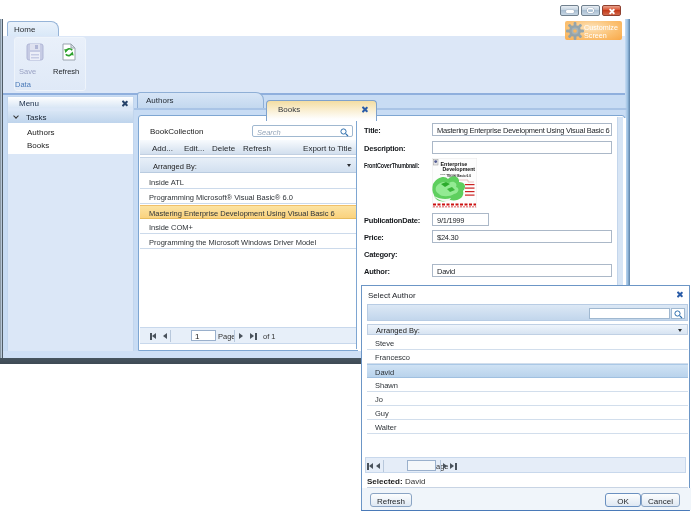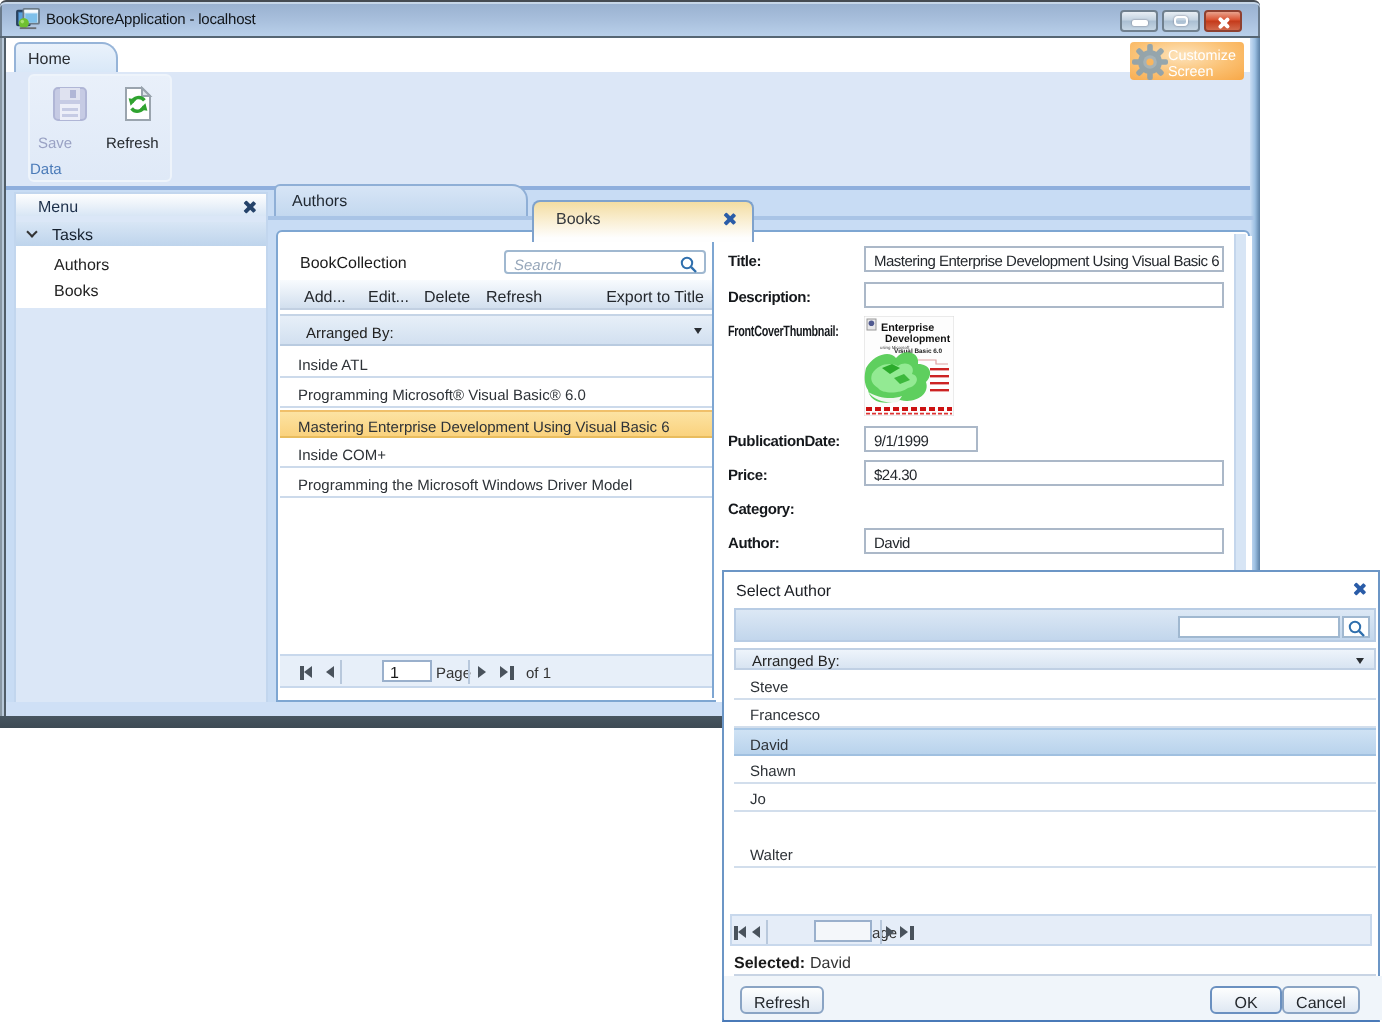--- a/index.html
+++ b/index.html
@@ -135,33 +135,20 @@
 .tri { position:absolute; top:5px; width:0; height:0; border-top:3px solid transparent; border-bottom:3px solid transparent; }
 .tri.r { border-left:4px solid #49525c; }
 .tri.l { border-right:4px solid #49525c; }
 .bar { position:absolute; top:4.5px; width:1.5px; height:7px; background:#49525c; }
 </style>
 </head>
 <body>
 <div id="page">
 
 <div id="win">
-  <div id="titlebar">
-    <svg id="appicon" viewBox="0 0 13 12" width="13" height="12">
-          <rect x="0.5" y="1.5" width="7" height="8" rx="0.5" fill="#3a6a9a" stroke="#28405c"></rect>
-          <rect x="1.5" y="2.5" width="5" height="6" fill="#5aa0dc"></rect>
-          <rect x="4" y="0.5" width="8.5" height="8" rx="0.5" fill="#cde4f6" stroke="#6a7a88"></rect>
-          <rect x="4.5" y="1" width="7.5" height="1.5" fill="#f8fbfd"></rect>
-          <rect x="5" y="3" width="6.5" height="5" fill="#7ec0ea"></rect>
-          <circle cx="4.2" cy="8.2" r="2.8" fill="#6fc030"></circle>
-          <circle cx="3.4" cy="7.4" r="1" fill="#a8e070"></circle>
-          <rect x="2" y="10.5" width="9" height="1" fill="#6a6f74"></rect>
-        </svg>
-    <div id="titletext">BookStoreApplication - localhost</div>
-  </div>
   <div class="winbtn" id="btnmin"></div>
   <div class="winbtn" id="btnmax"></div>
   <div class="winbtn" id="btncls"></div>
 
   <div id="tabstrip"></div>
   <div style="position:absolute;left:0;top:19px;width:3px;height:339px;background:linear-gradient(90deg,#8a98a4 0 1px,#b8c8d8 1px 2px,#505c66 2px 3px)"></div>
   <div style="position:absolute;left:625px;top:19px;width:5px;height:339px;background:linear-gradient(90deg,#cadef4,#9cc0e2 50%,#7499bd 80%,#5d82a6)"></div>
   <div id="hometab">
         <span>Home</span>
       </div>
@@ -361,20 +348,23 @@
       </div>
   <div class="drow" id="drowsel" style="top:78px">
         <span>David</span>
       </div>
   <div class="drow" style="top:92px">
         <span>Shawn</span>
       </div>
   <div class="drow" style="top:106px">
         <span>Jo</span>
       </div>
+  <div class="drow" style="top:120px">
+        <span>Guy</span>
+      </div>
   <div class="drow" style="top:134px">
         <span>Walter</span>
       </div>
   <div id="dpager">
     <div class="bar" style="left:1px"></div>
         <div class="tri l" style="left:3px"></div>
     <div class="tri l" style="left:10px"></div>
     <div class="psep" style="left:17px"></div>
     <div class="pgtxt" style="left:20px">Page</div>
     <div class="pgbox" style="left:41px;width:29px;background:#f4f7fa"></div>

